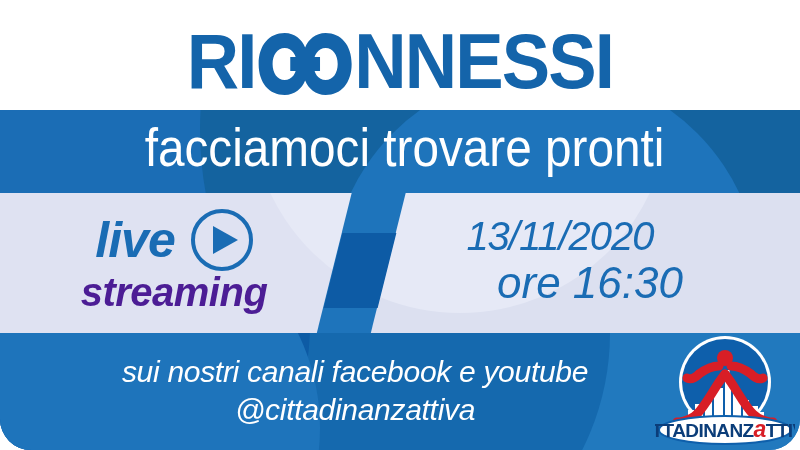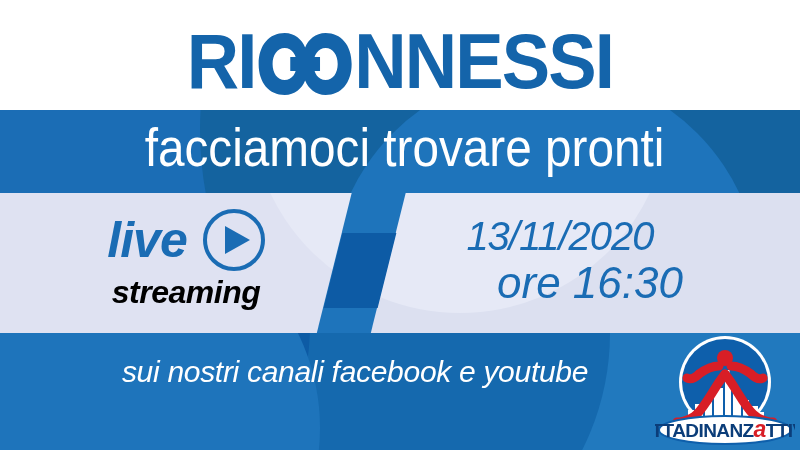--- a/index.html
+++ b/index.html
@@ -3,20 +3,21 @@
 <meta charset="utf-8">
 <style>
   html,body{margin:0;padding:0;background:#fff;}
   body{font-family:"Liberation Sans", sans-serif;}
 
   #poster{
     position:relative;
     width:800px;height:450px;
     overflow:hidden;
     background:#ffffff;
+    border-radius:31px;
   }
 
   
   #title-band{
     position:absolute;left:0;top:0;width:800px;height:110px;
     background:#ffffff;
     overflow:hidden;
   }
   #main-title{
     position:absolute;
@@ -102,21 +103,21 @@
   }
   #mid-divider2{
     position:absolute;
     left:333px;top:40px;
     width:54px;height:75px;
     background:#0D5BA5;
     transform:skewX(-14deg);
   }
 
   #live-block{
-    position:absolute;left:56px;top:16px;width:260px;
+    position:absolute;left:44px;top:16px;width:260px;
     text-align:center;
   }
   #live-row{
     display:flex;align-items:center;justify-content:center;gap:16px;
   }
   #live-word{
     font-family:"Liberation Sans", sans-serif;
     font-style:italic;font-weight:bold;
     font-size:50px;line-height:54px;
     color:#1A6CB4;
@@ -133,22 +134,22 @@
     position:absolute;left:18px;top:13px;
     width:0;height:0;
     border-left:25px solid #1A6CB4;
     border-top:14px solid transparent;
     border-bottom:14px solid transparent;
   }
   #streaming-word{
     margin-top:-2px;
     font-family:"Liberation Sans", sans-serif;
     font-style:italic;font-weight:bold;
-    font-size:32px;line-height:46px;
-    color:#000000;
+    font-size:40px;line-height:46px;
+    color:#4c1d95;
     letter-spacing:-0.5px;
   }
 
   #date-block{
     position:absolute;left:400px;top:12px;width:320px;
     text-align:center;
   }
   #date-line{
     font-family:"Liberation Sans", sans-serif;
     font-style:italic;font-weight:normal;
@@ -255,20 +256,21 @@
     </div>
   </div>
 
   <div id="bottom-band">
     <div class="bb-arc" id="bb-arc3"></div>
     <div class="bb-arc" id="bb-arc2"></div>
     <div class="bb-arc" id="bb-arc1"></div>
     <div class="bb-arc" id="bb-arc4"></div>
     <div id="social-text">
       <div>sui nostri canali facebook e youtube</div>
+      <div>@cittadinanzattiva</div>
     </div>
   </div>
 
   <div id="logo">
     <svg viewBox="0 0 140 118" aria-hidden="true">
 
       <circle cx="70" cy="52" r="46" fill="#ffffff"></circle>
       <circle cx="70" cy="52" r="43" fill="#0E5FAB"></circle>
 
       <g fill="#ffffff">

